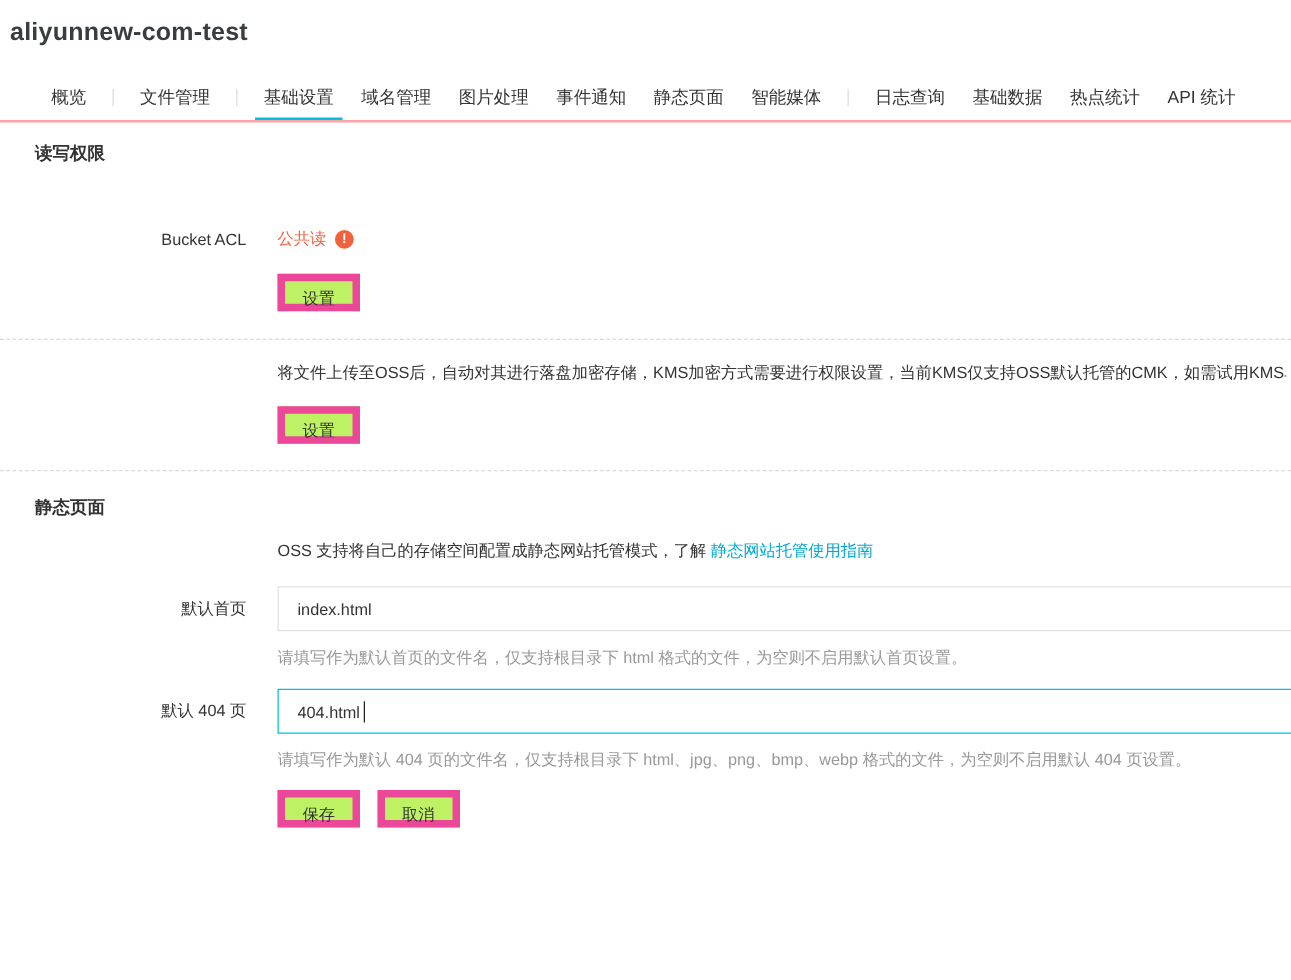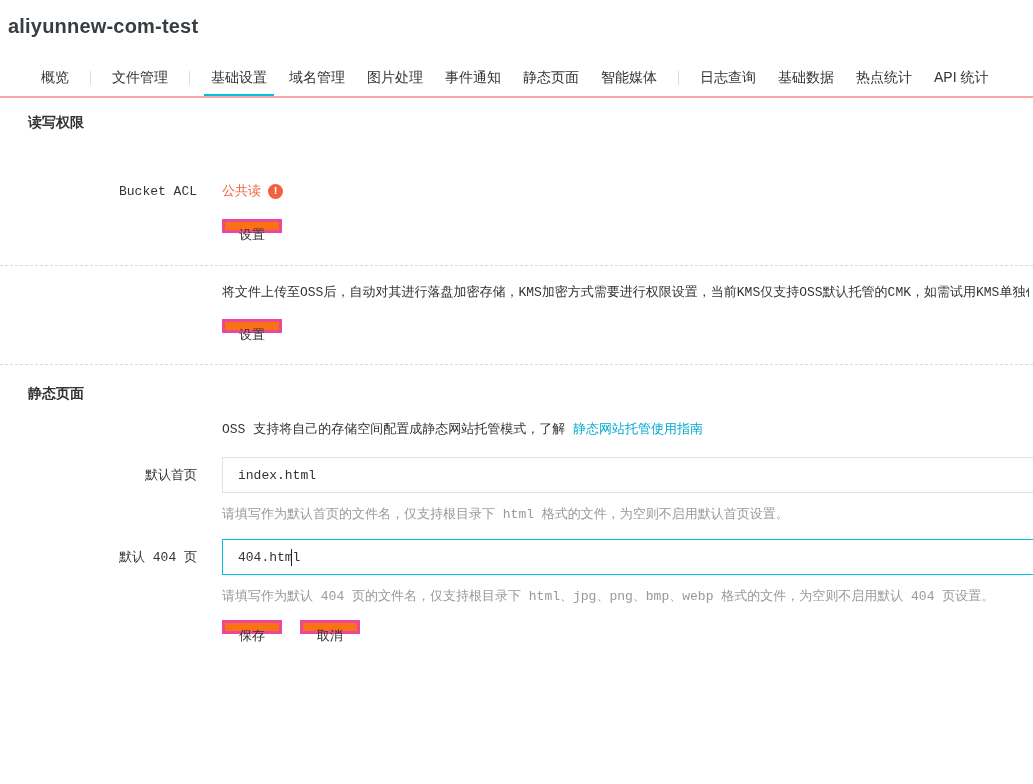--- a/index.html
+++ b/index.html
@@ -24,21 +24,21 @@
     font-size: 14px; color: #333; padding: 0 11px; height: 38px;
     line-height: 36px; cursor: pointer; position: relative; flex: 0 0 auto;
   }
   .tab.active { color: #333; }
   .tab.active::after {
     content: ""; position: absolute; left: 4px; right: 4px; bottom: 0;
     height: 3px; background: #00c1de;
   }
   .tab-sep { width: 1px; height: 14px; background: #ddd; margin: 0 10px; flex: 0 0 auto; }
   
-  .content { padding: 16px 4px 0 28px; font-family: Liberation Mono, monospace; }
+  .content { padding: 16px 4px 0 28px; }
   .section-title { font-size: 14px; font-weight: bold; color: #333; }
   .indent { margin-left: 194px; }
   .desc {
     margin-top: 20px; font-size: 13px; color: #333;
     white-space: nowrap; overflow: hidden;
   }
   .desc a { color: #00a9d1; text-decoration: none; cursor: pointer; }
   .form-row { display: flex; align-items: center; }
   .form-label {
     width: 169px; text-align: right; font-size: 13px; color: #333;
@@ -46,22 +46,22 @@
   }
   .form-value { margin-left: 25px; display: flex; align-items: center; }
   .danger-text { color: #f2613d; }
   .warn-icon {
     display: inline-flex; align-items: center; justify-content: center;
     width: 15px; height: 15px; border-radius: 50%; background: #f2613d;
     color: #fff; font-size: 11px; font-weight: bold; margin-left: 7px;
     line-height: 15px;
   }
   .btn {
-    display: inline-block; height: 14px; line-height: 28px; padding: 0 14px;
-    background: #f97316; border: 3px solid #ec4899; color: #333; font-size: 13px;
+    display: inline-block; height: 30px; line-height: 28px; padding: 0 14px;
+    background: #bef264; border: 6px solid #ec4899; color: #333; font-size: 13px;
     cursor: pointer; border-radius: 0; font-family: inherit;
   }
   .btn + .btn { margin-left: 10px; }
   .dashed-divider {
     border: 0; border-top: 1px dashed #d9d9d9; width: 1033px;
     margin-left: -28px;
   }
   
   .input-row { display: flex; align-items: center; margin-right: -8px; }
   .input-wrap { position: relative; flex: 1; display: flex; }

